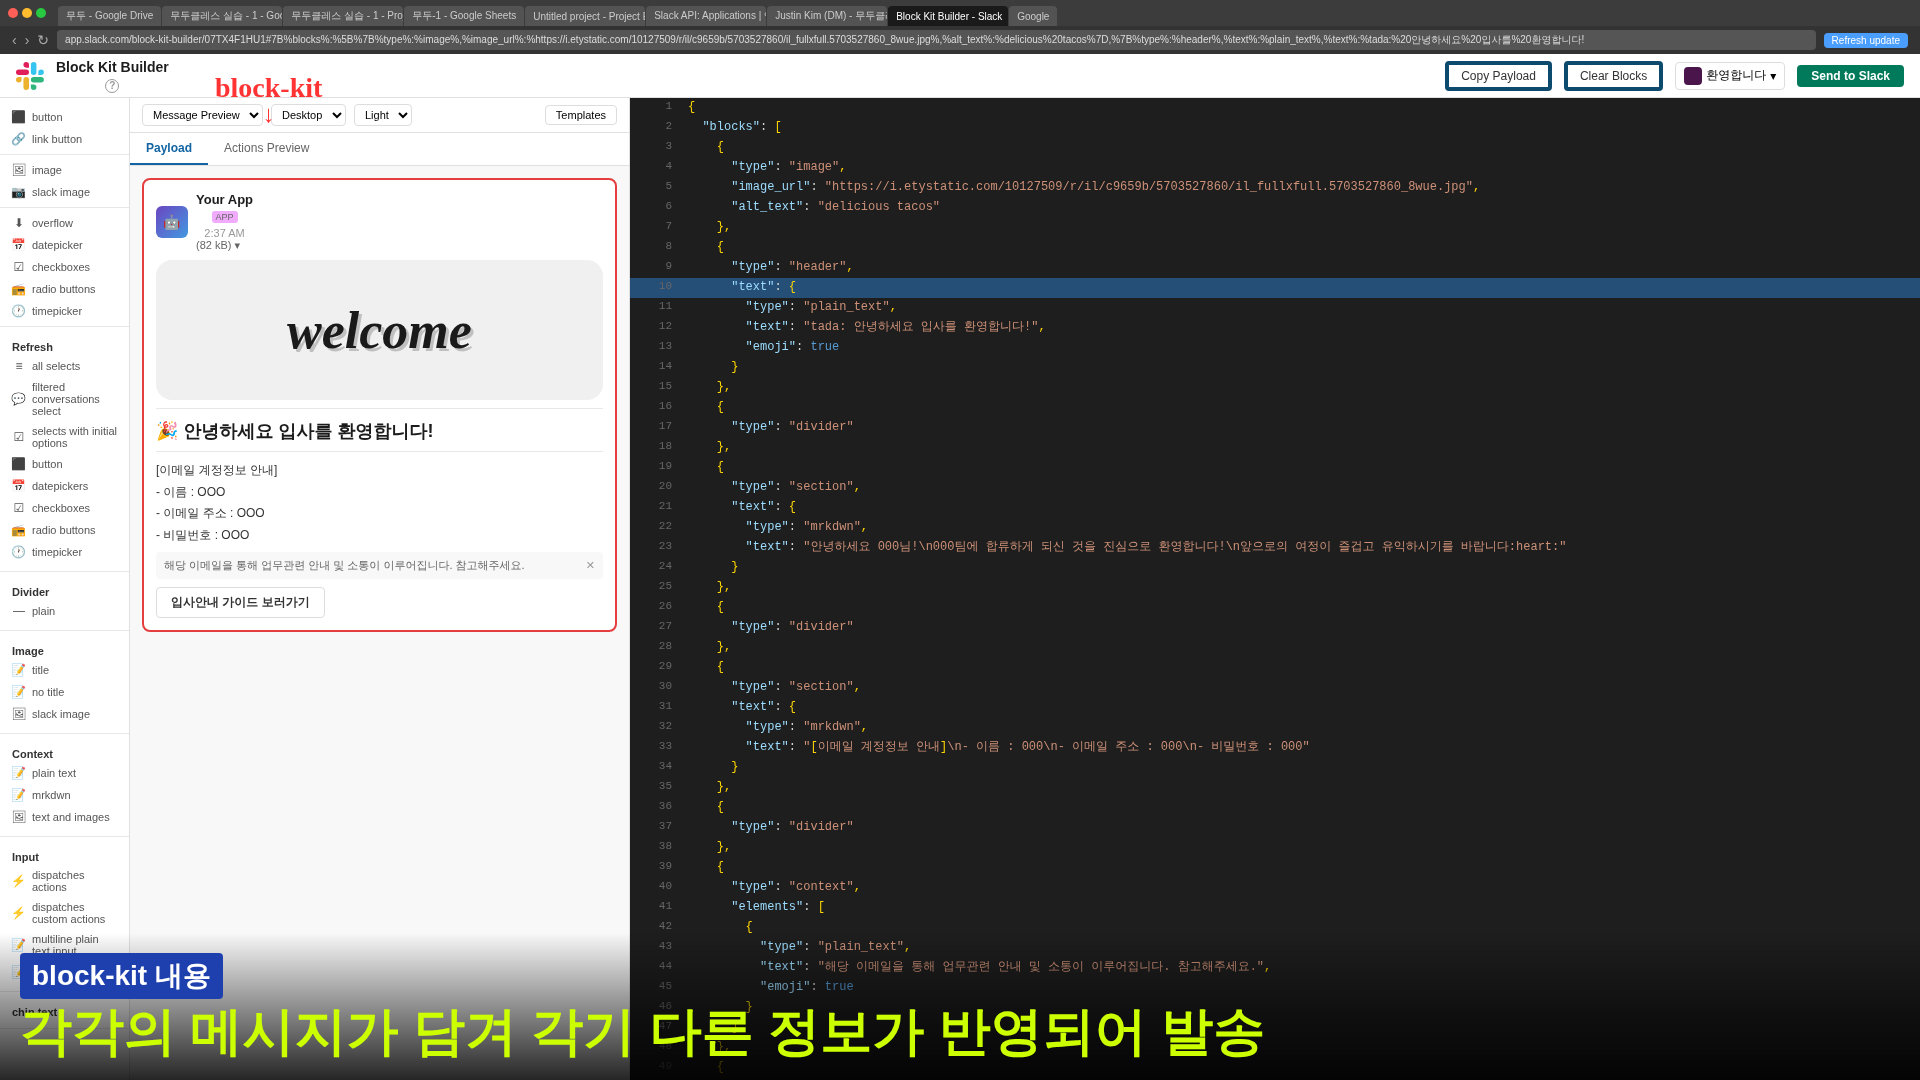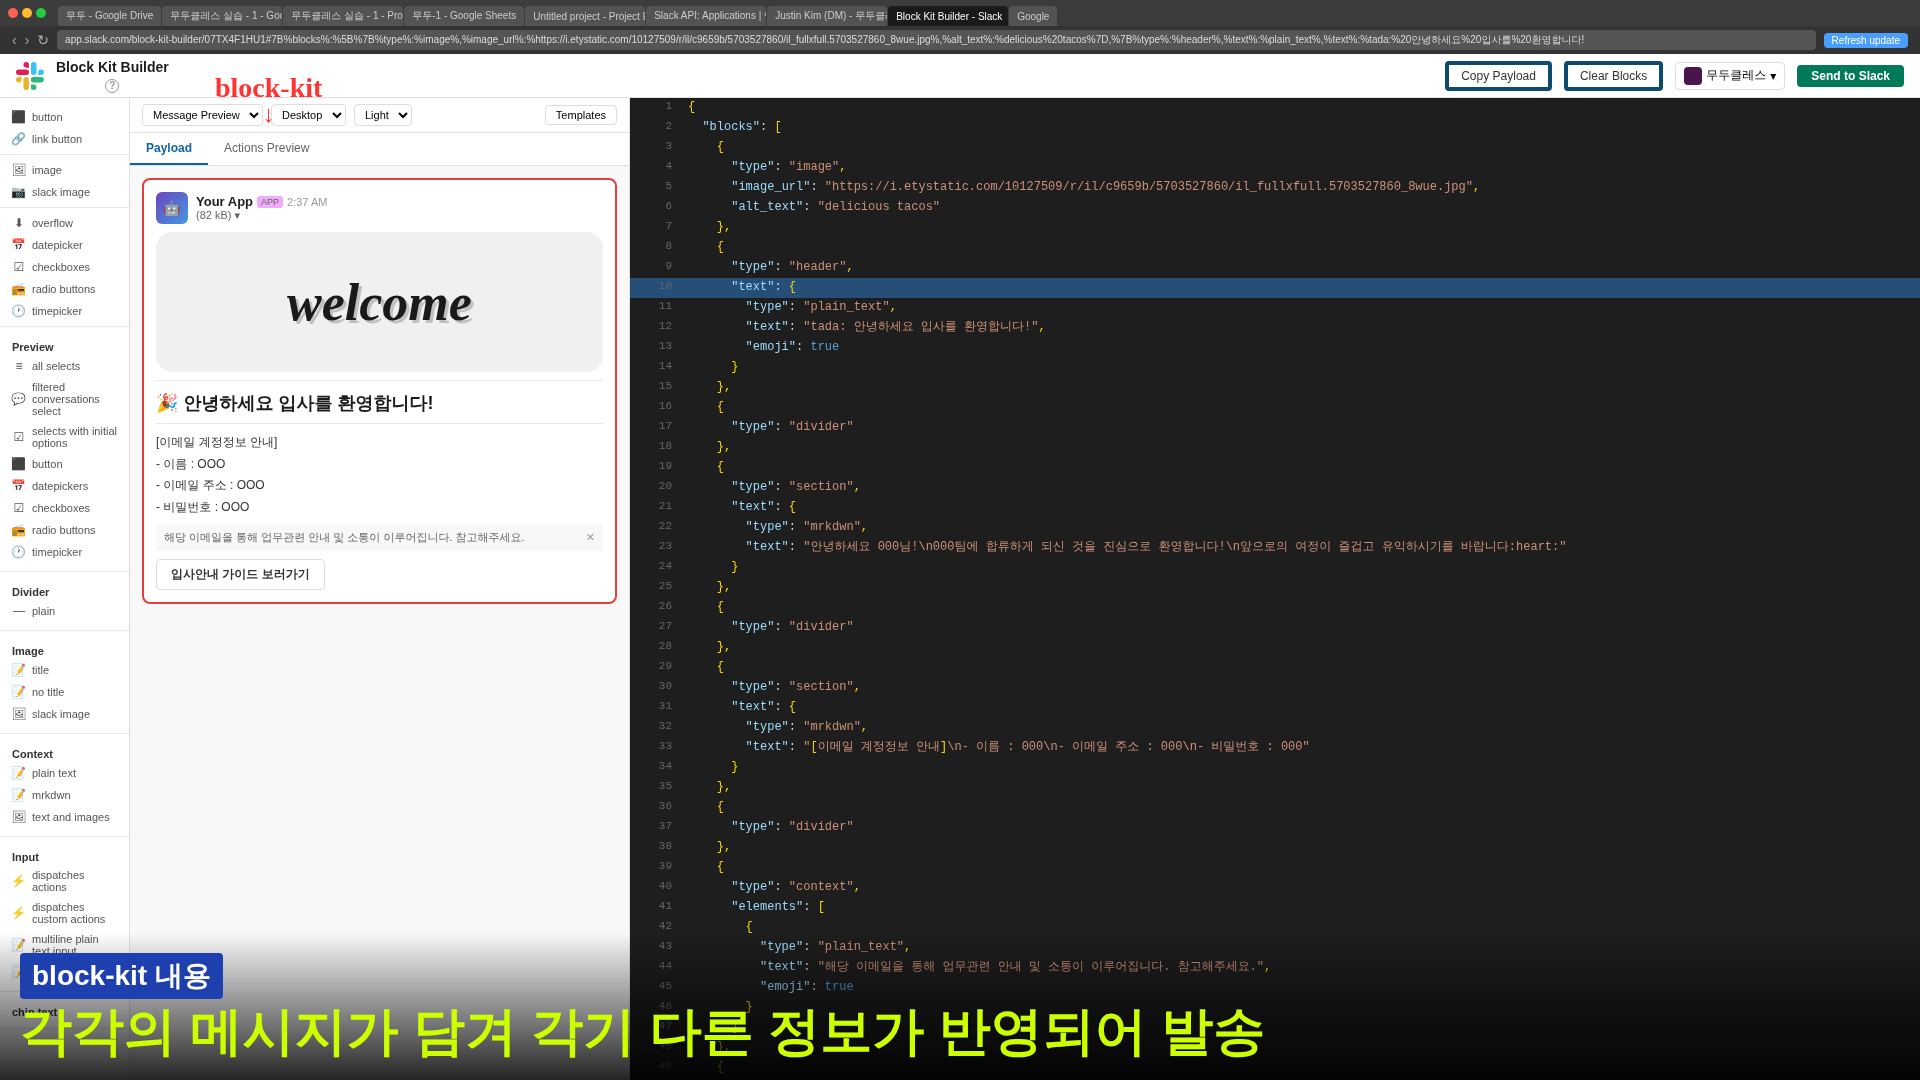--- a/index.html
+++ b/index.html
@@ -141,21 +141,21 @@
     </div>
     <div class="builder-title">
       <span>Block Kit Builder</span>
       <div class="info-icon">?</div>
     </div>
     <div class="top-bar-spacer"></div>
     <button class="top-bar-btn">Copy Payload</button>
     <button class="top-bar-btn">Clear Blocks</button>
     <div class="workspace-selector">
       <span style="width:18px;height:18px;background:#4a154b;border-radius:4px;display:inline-block;"></span>
-      <span>무두클레스</span>
+      <span>환영합니다</span>
       <span>▾</span>
     </div>
     <button class="top-bar-btn-primary">Send to Slack</button>
   </div>
 
   <div class="content">
 
     <div class="sidebar" id="sidebar">
         <div class="sidebar-item">
           <span class="sidebar-item-icon">⬛</span>
@@ -190,21 +190,21 @@
         <div class="sidebar-item">
           <span class="sidebar-item-icon">📻</span>
           <span>radio buttons</span>
         </div>
         <div class="sidebar-item">
           <span class="sidebar-item-icon">🕐</span>
           <span>timepicker</span>
         </div>
         <div class="sidebar-divider"></div>
         <div class="sidebar-section">
-          <div class="sidebar-section-header">Preview</div>
+          <div class="sidebar-section-header">Refresh</div>
           <div class="sidebar-item">
             <span class="sidebar-item-icon">≡</span>
             <span>all selects</span>
           </div>
           <div class="sidebar-item">
             <span class="sidebar-item-icon">💬</span>
             <span>filtered conversations select</span>
           </div>
           <div class="sidebar-item">
             <span class="sidebar-item-icon">☑</span>
@@ -322,21 +322,21 @@
           <div class="tab active">Payload</div>
           <div class="tab">Actions Preview</div>
         </div>
 
         <div class="preview-content">
 
           <div class="message-card">
             <div class="message-header">
               <div class="app-avatar">🤖</div>
               <div>
-                <div style="display:flex;align-items:center;gap:4px;">
+                <div style="display:flex;align-items:center;gap:4px;flex-direction:column;">
                   <span class="app-name">Your App</span>
                   <span class="app-badge">APP</span>
                   <span style="color:#999;font-size:11px;">2:37 AM</span>
                 </div>
                 <div class="file-size">(82 kB) ▾</div>
               </div>
             </div>
 
             <div class="welcome-img">
               <span class="welcome-text-img">welcome</span>

